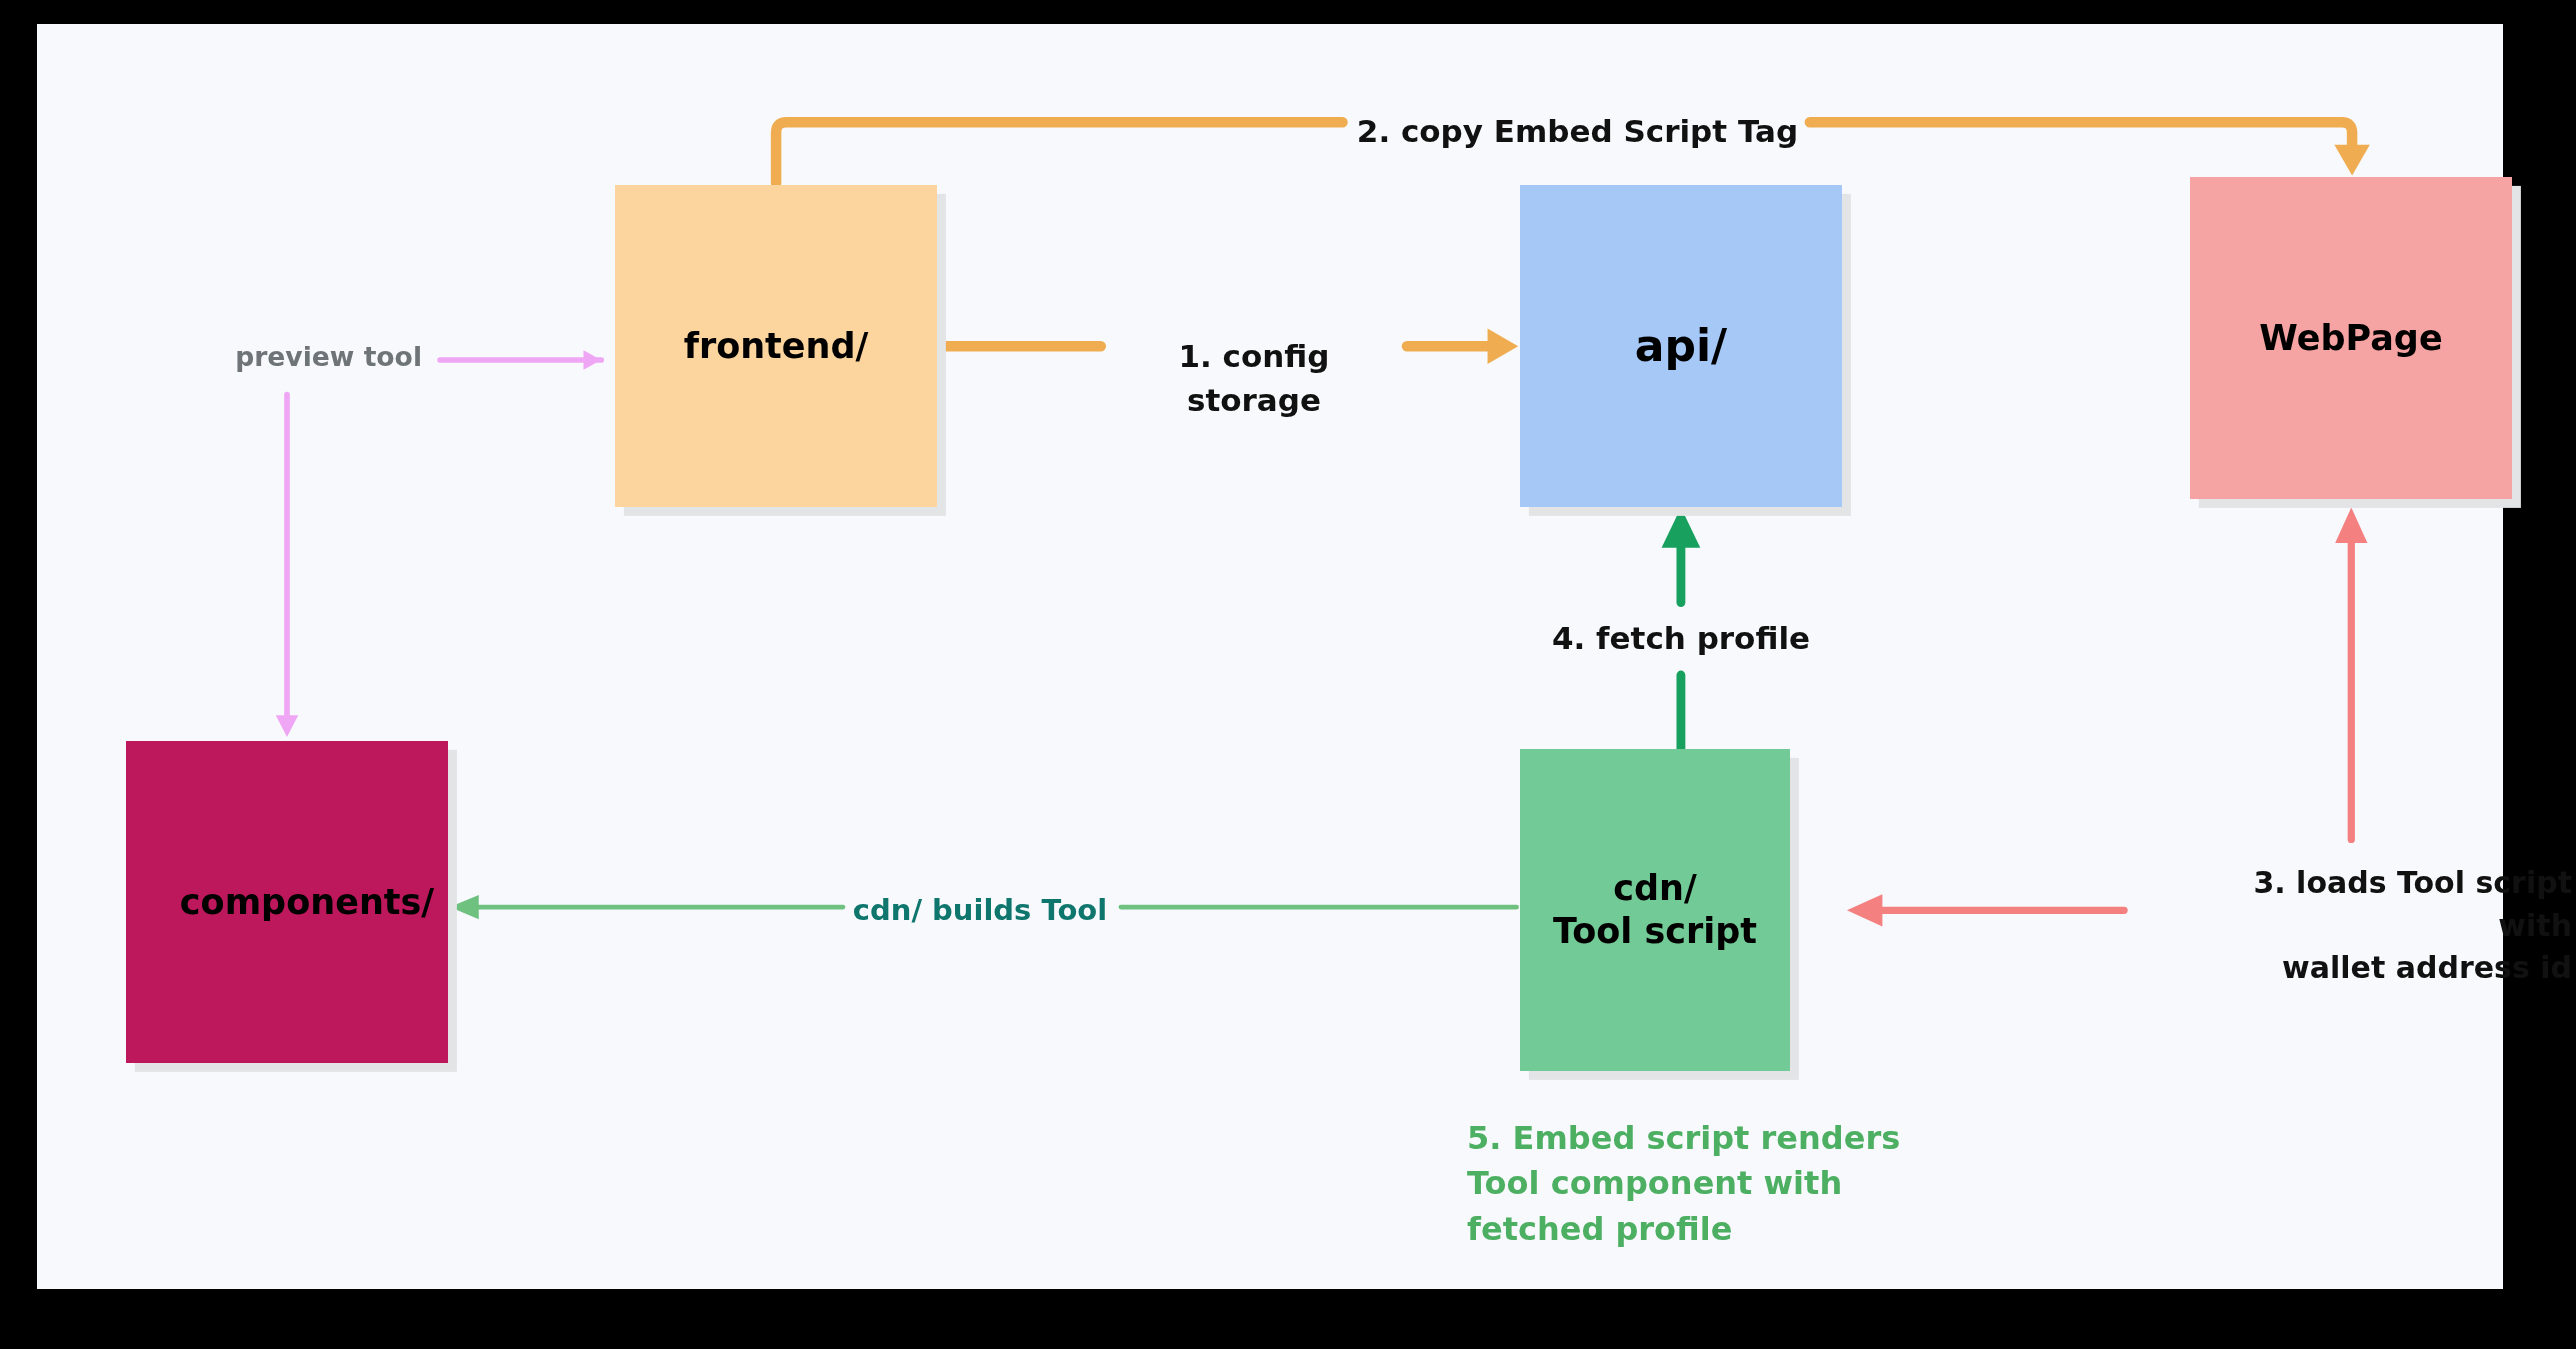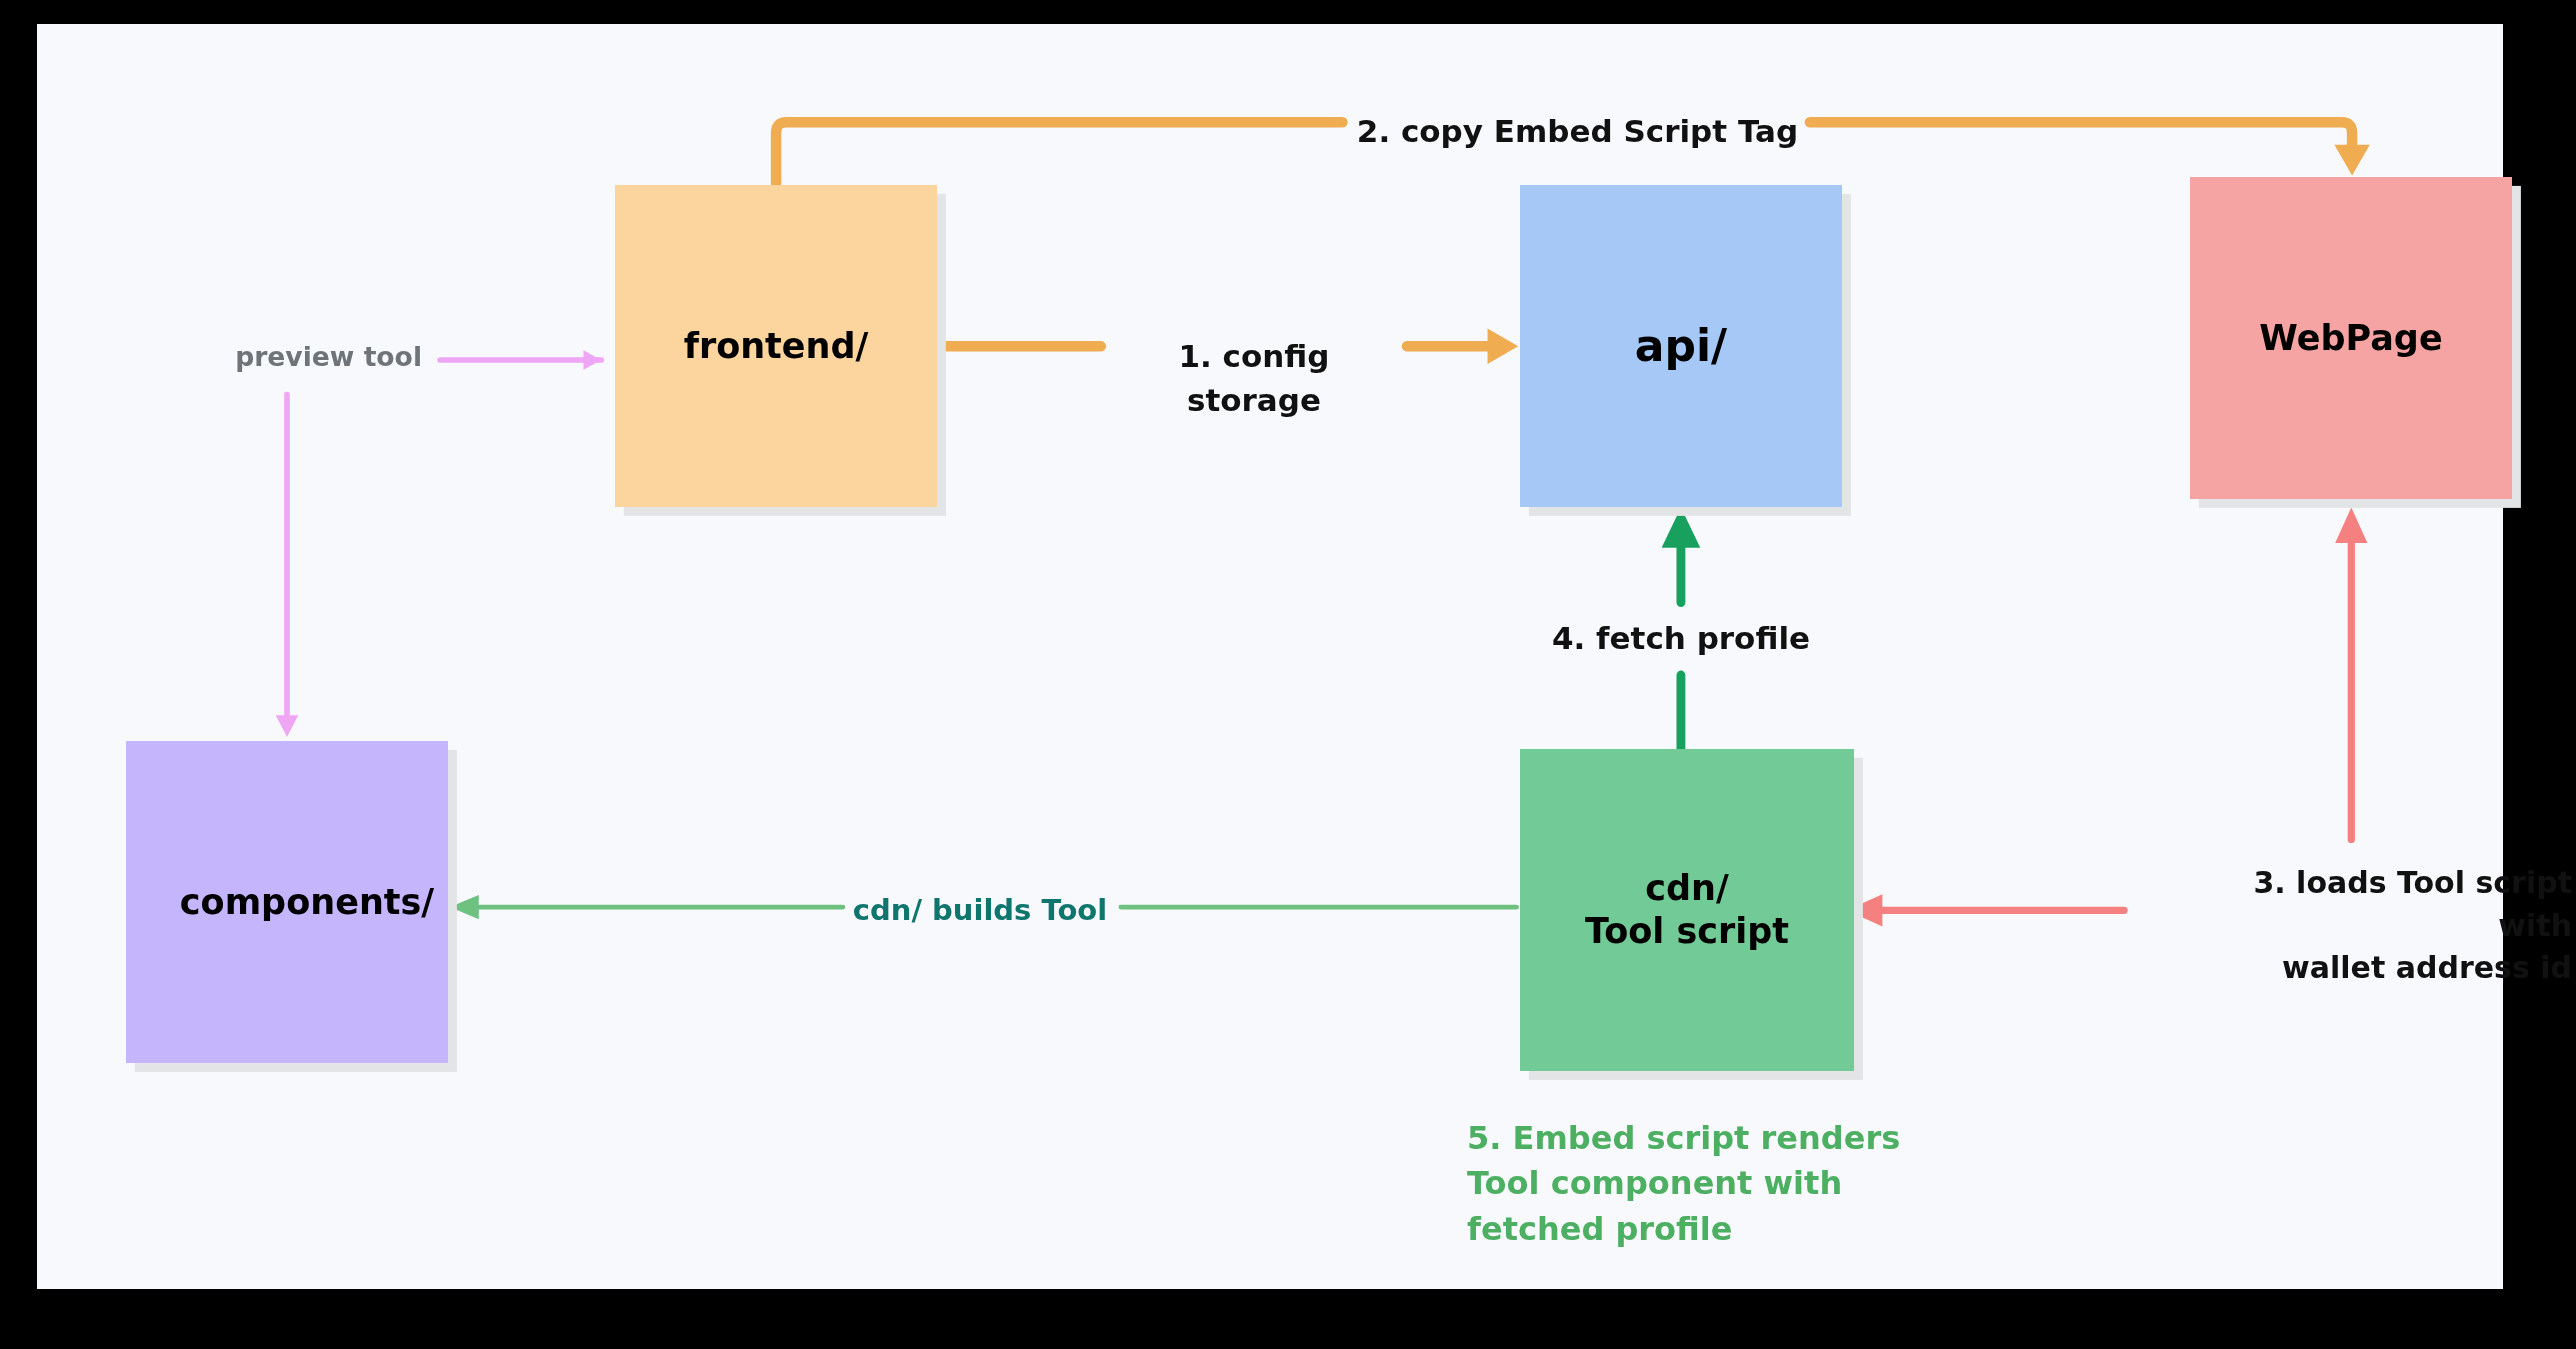--- a/index.html
+++ b/index.html
@@ -43,24 +43,24 @@
   #node-api {
     left: 1483px; top: 161px; width: 322px; height: 322px;
     background: #A6C8F7; font-size: 44px;
   }
   #node-webpage {
     left: 2153px; top: 153px; width: 322px; height: 322px;
     background: #F5A3A3; font-size: 35px;
   }
   #node-components {
     left: 89px; top: 717px; width: 322px; height: 322px;
-    background: #c4b5fd; font-size: 35px; padding-left: 40px;
+    background: #be185d; font-size: 35px; padding-left: 40px;
   }
   #node-cdn {
-    left: 1483px; top: 725px; width: 334px; height: 322px;
+    left: 1483px; top: 725px; width: 270px; height: 322px;
     background: #72CB96; font-size: 35px;
   }
 
   
   .edge-label {
     position: absolute;
     font-weight: 700;
     white-space: pre-line;
     line-height: 1.42;
   }

